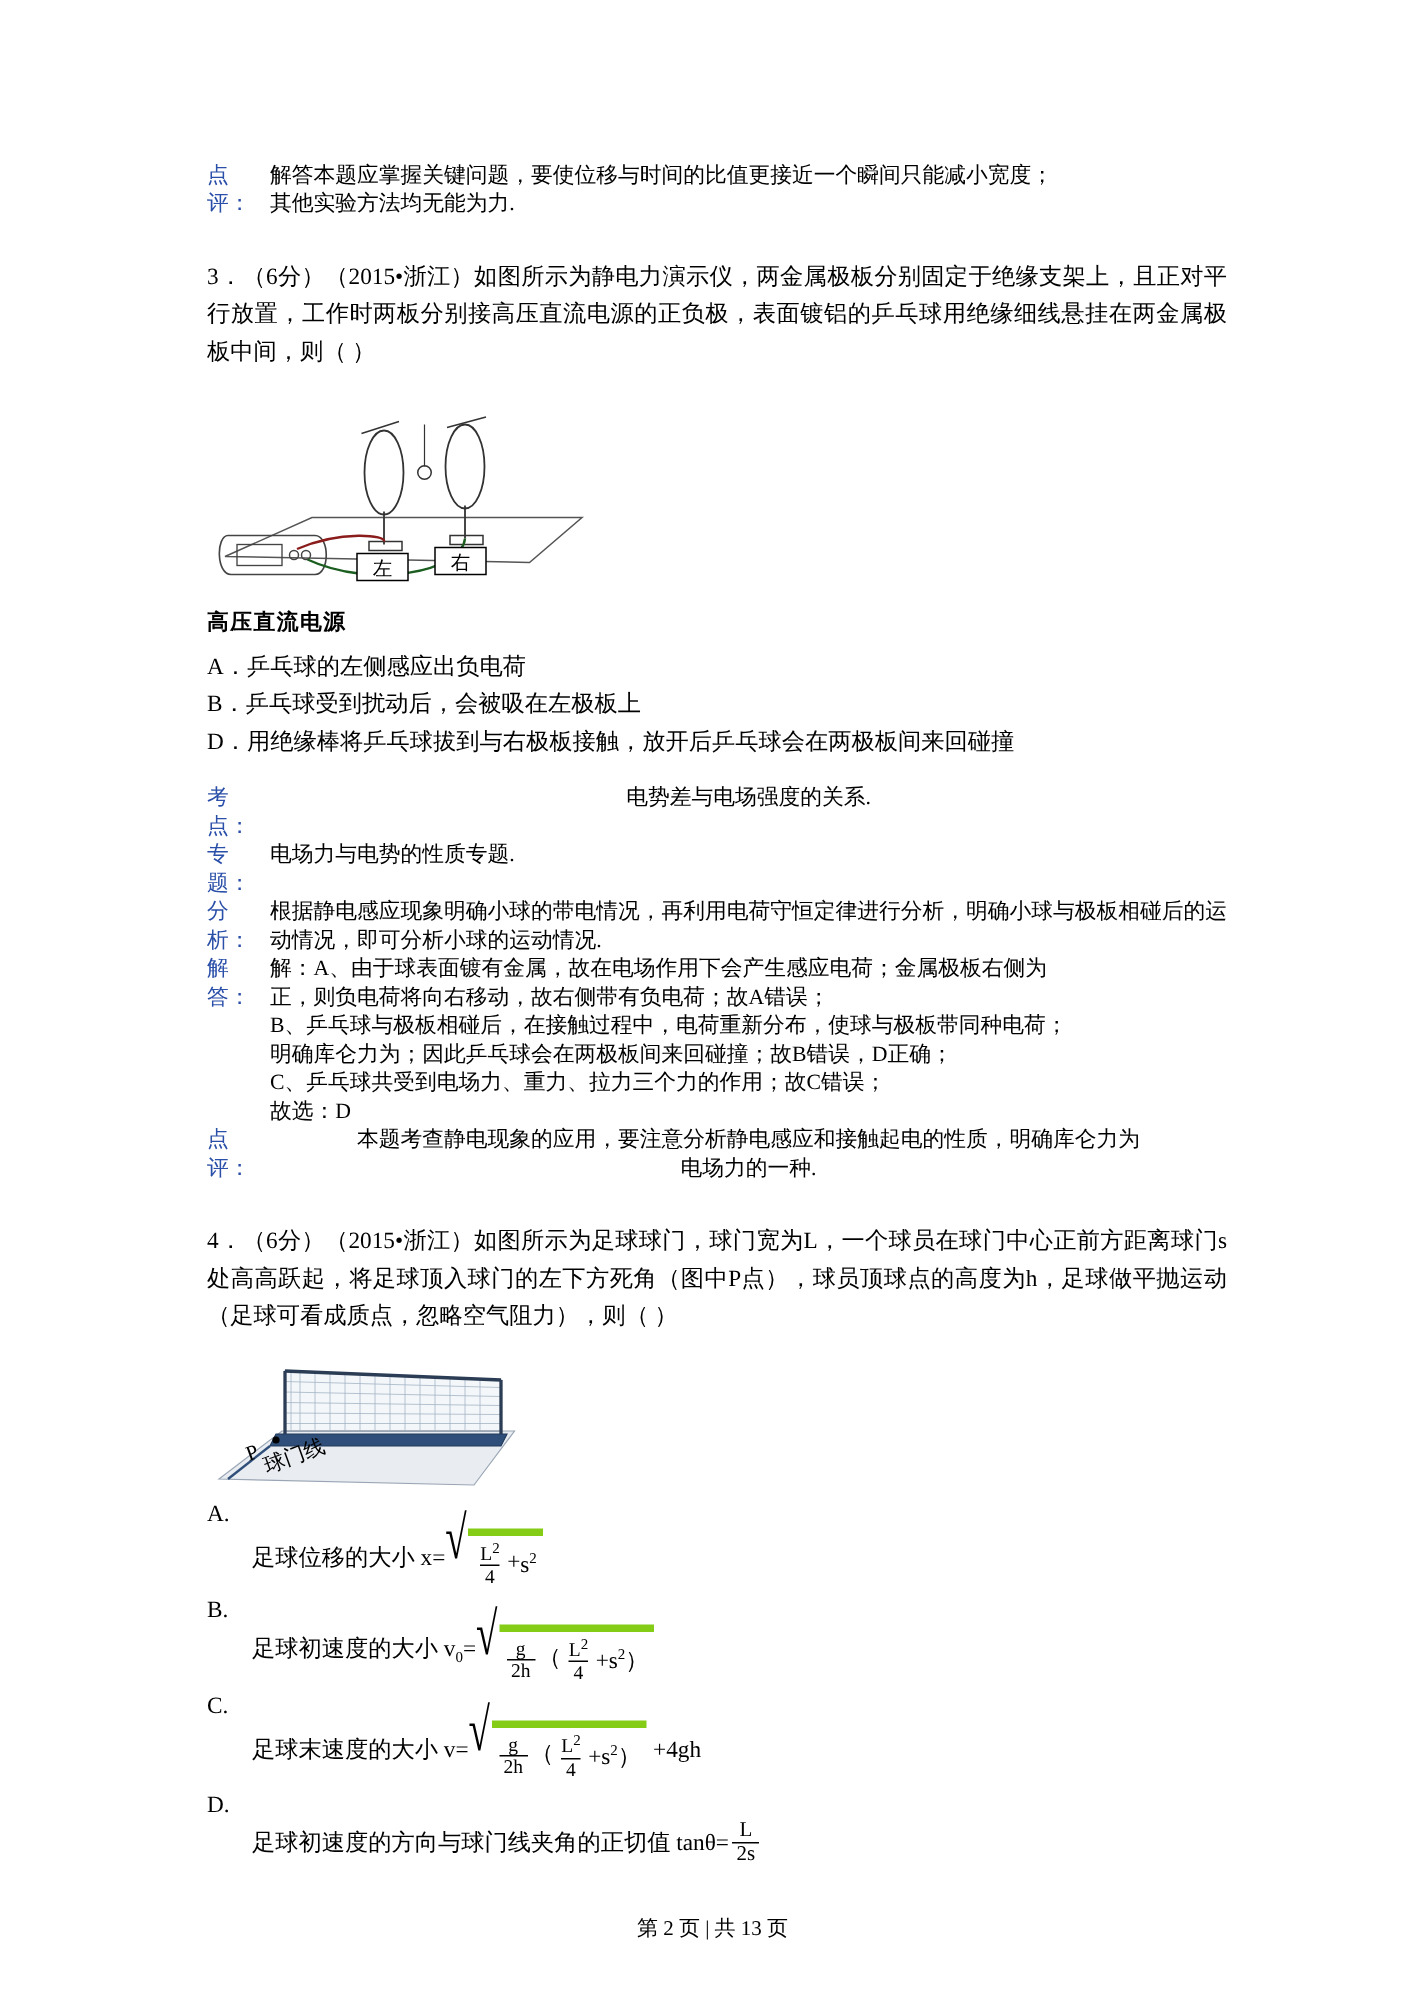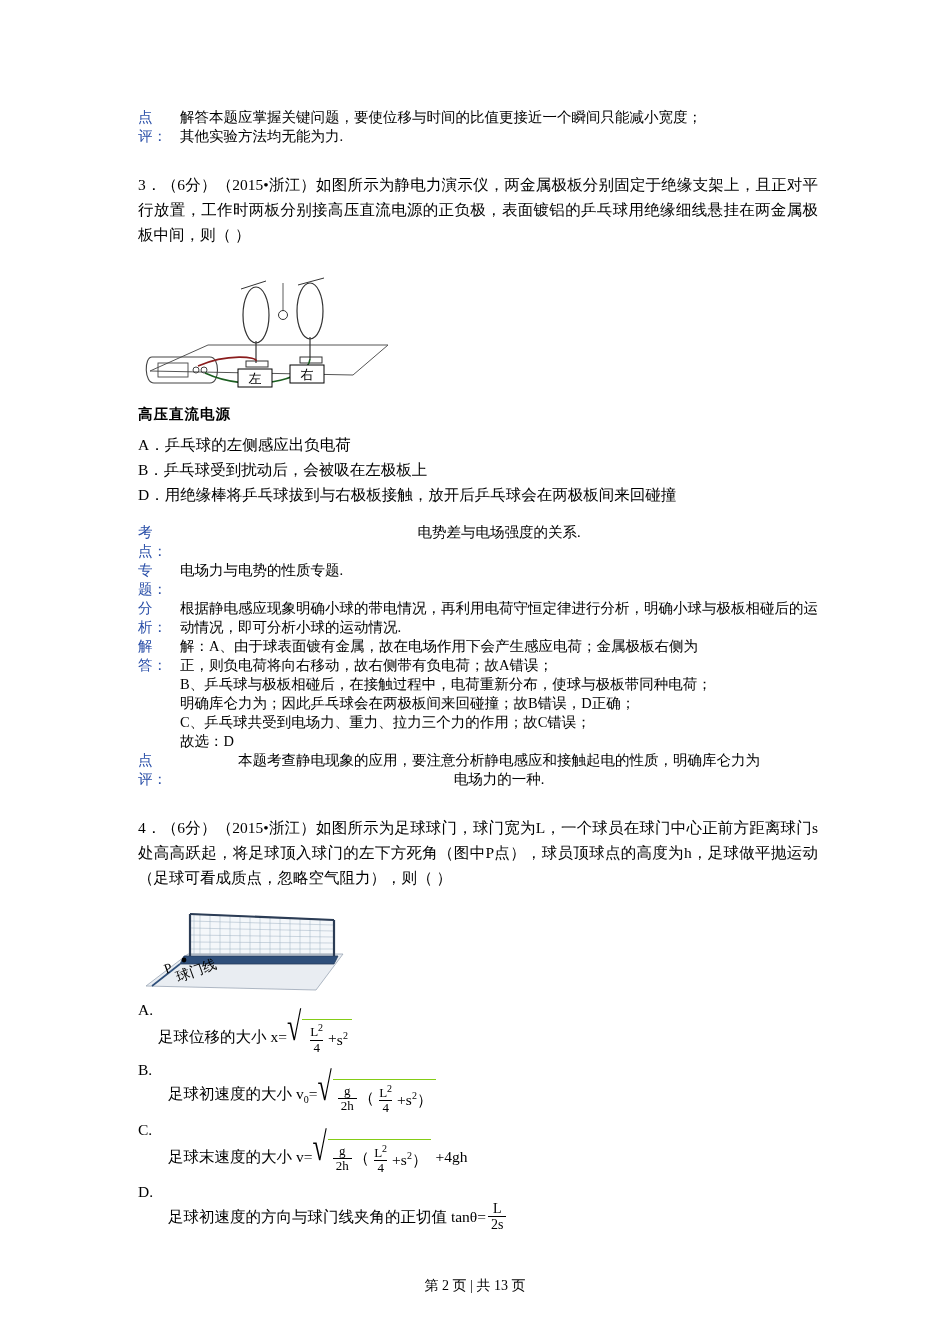--- a/index.html
+++ b/index.html
@@ -21,21 +21,21 @@
   .kv{font-size:14.5px;line-height:19px;}
   .kv-blue{color:#2a4fa8;}
   .fig1{margin:6px 0 2px 0;position:relative;width:300px;height:150px;}
   .capt{font-weight:bold;font-size:14.5px;letter-spacing:1px;font-family:Liberation Serif, serif;}
   .footer{position:absolute;left:0;top:1277px;width:950px;text-align:center;
           font-size:14px;color:#000;}
   
   .fml{font-size:15.5px;line-height:30px;display:flex;align-items:center;}
   .rad{display:inline-flex;align-items:stretch;}
   .radsym{font-size:26px;line-height:1;transform:scaleY(1.55) translateY(-1px);margin-right:1px;}
-  .radbody{border-top:1px solid #84cc16;padding:1px 4px 0 3px;display:inline-flex;align-items:center;}
+  .radbody{border-top:5px solid #84cc16;padding:1px 4px 0 3px;display:inline-flex;align-items:center;}
   .frac{display:inline-flex;flex-direction:column;align-items:center;vertical-align:middle;
         margin:0 2px;font-size:13px;line-height:14px;}
   .frac .num{padding:0 3px;}
   .frac .den{padding:0 3px;border-top:1px solid #000;}
   .sup{font-size:10px;vertical-align:super;}
   .sub{font-size:10px;vertical-align:sub;}
   svg{display:block;}
 </style>
 </head>
 <body>
@@ -184,21 +184,21 @@
         <path d="M42 70 L14 92" stroke="#2f4f7a" stroke-width="1.6" fill="none"></path>
 
         <circle cx="46" cy="66" r="2.4" fill="#000"></circle>
         <text x="28" y="80" font-size="14" font-family="'Liberation Serif',serif" transform="rotate(-20 28 80)">P</text>
         <text x="40" y="88" font-size="14" font-family="'Liberation Serif',serif" transform="rotate(-20 40 88)">球门线</text>
       </svg>
     </div>
 
     <div style="margin-top:2px;">
       <div style="font-size:15.5px;">A.</div>
-      <div class="fml" style="margin-left:20px;font-family:Liberation Serif, serif;">
+      <div class="fml" style="margin-left:30px;font-family:Liberation Serif, serif;">
         <span>足球位移的大小 x=</span>
         <span class="rad">
           <span class="radsym">√</span>
           <span class="radbody">
             <span class="frac">
               <span class="num"><span>L</span><span class="sup">2</span></span>
               <span class="den">4</span>
             </span>
             <span>+</span>
             <span><span>s</span><span class="sup">2</span></span>

